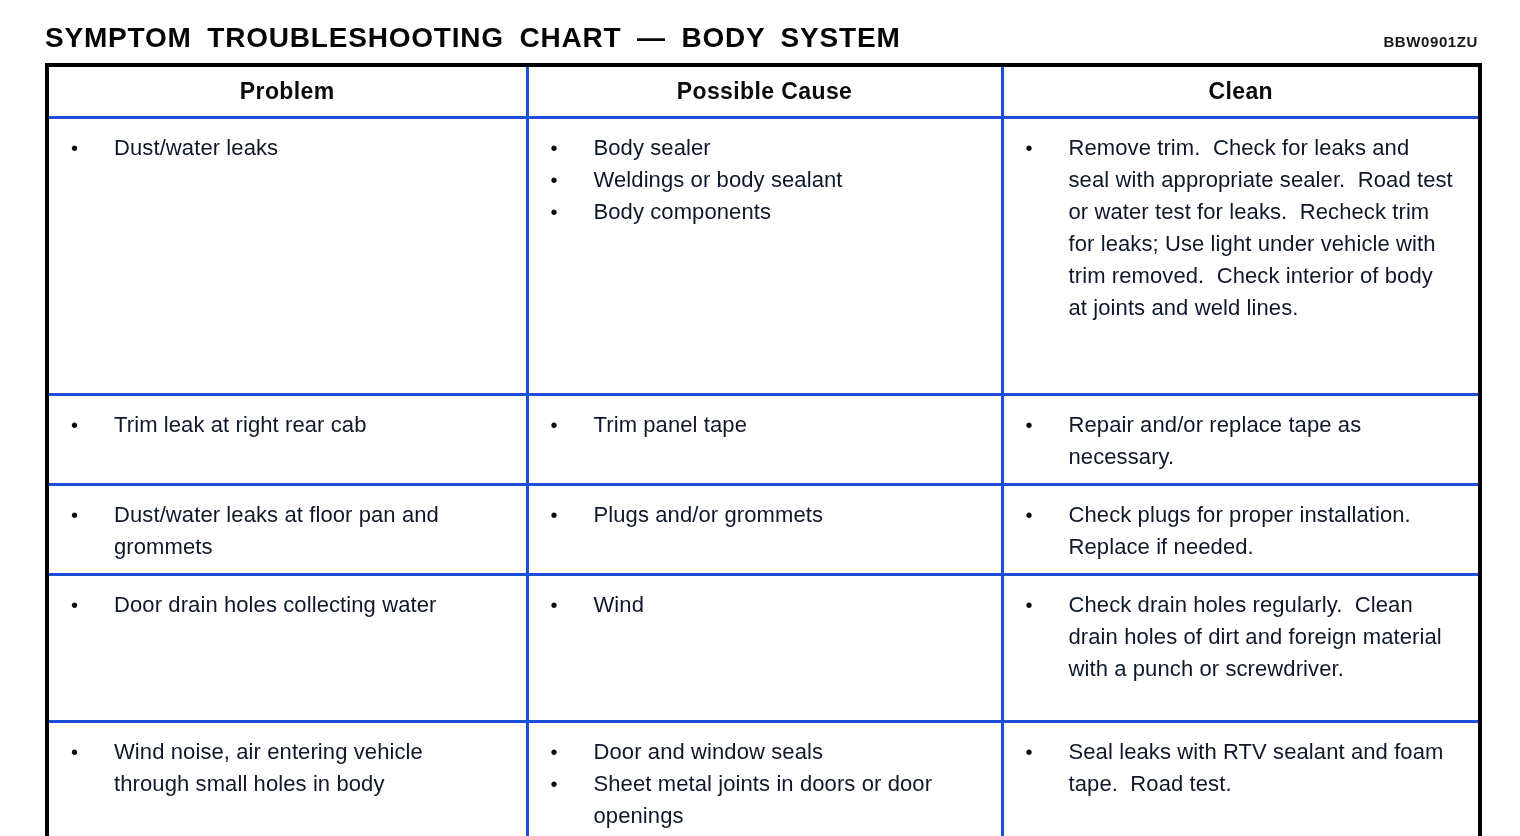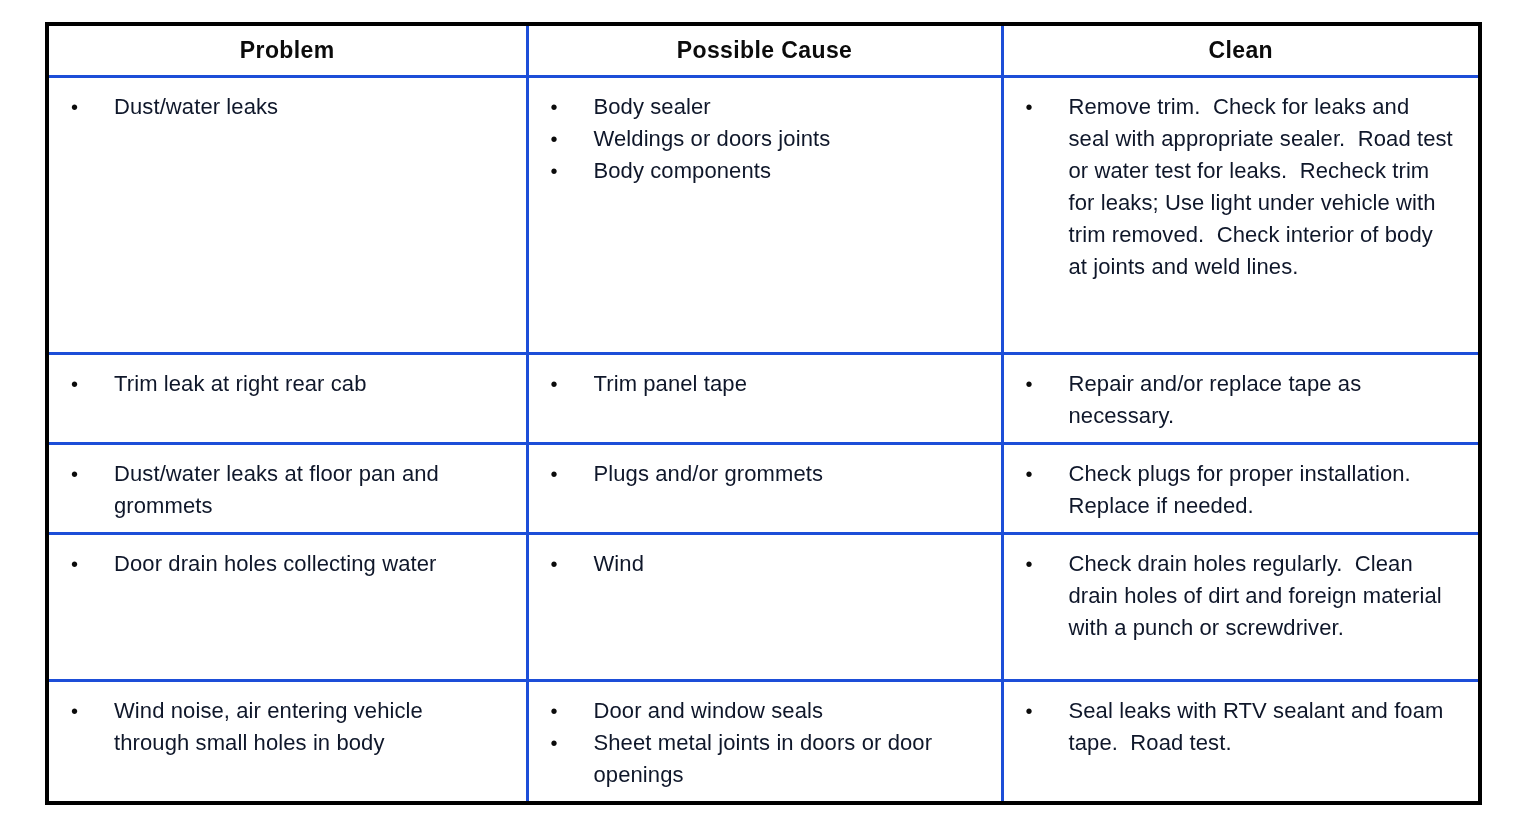--- a/index.html
+++ b/index.html
@@ -84,20 +84,24 @@
     letter-spacing: 0.1px;
     white-space: pre-wrap;
     padding-right: 14px;
     color: #0f172a;
   }
 </style>
 </head>
 <body>
 
 <div class="page">
+  <div class="header-row">
+    <div class="page-title">SYMPTOM TROUBLESHOOTING CHART — BODY SYSTEM</div>
+    <div class="doc-code">BBW0901ZU</div>
+  </div>
 
   <table class="ts-table">
     <thead>
       <tr>
         <th class="col-problem">Problem</th>
         <th class="col-cause">Possible Cause</th>
         <th class="col-action">Clean</th>
       </tr>
     </thead>
     <tbody>
@@ -108,21 +112,21 @@
               <span class="bullet-text">Dust/water leaks</span>
             </div>
           </td>
           <td>
             <div class="bullet-item">
               <span class="bullet">•</span>
               <span class="bullet-text">Body sealer</span>
             </div>
             <div class="bullet-item">
               <span class="bullet">•</span>
-              <span class="bullet-text">Weldings or doors joints</span>
+              <span class="bullet-text">Weldings or body sealant</span>
             </div>
             <div class="bullet-item">
               <span class="bullet">•</span>
               <span class="bullet-text">Body components</span>
             </div>
           </td>
           <td>
             <div class="bullet-item">
               <span class="bullet">•</span>
               <span class="bullet-text">Remove trim.  Check for leaks and seal with appropriate sealer.  Road test or water test for leaks.  Recheck trim for leaks; Use light under vehicle with trim removed.  Check interior of body at joints and weld lines.</span>

